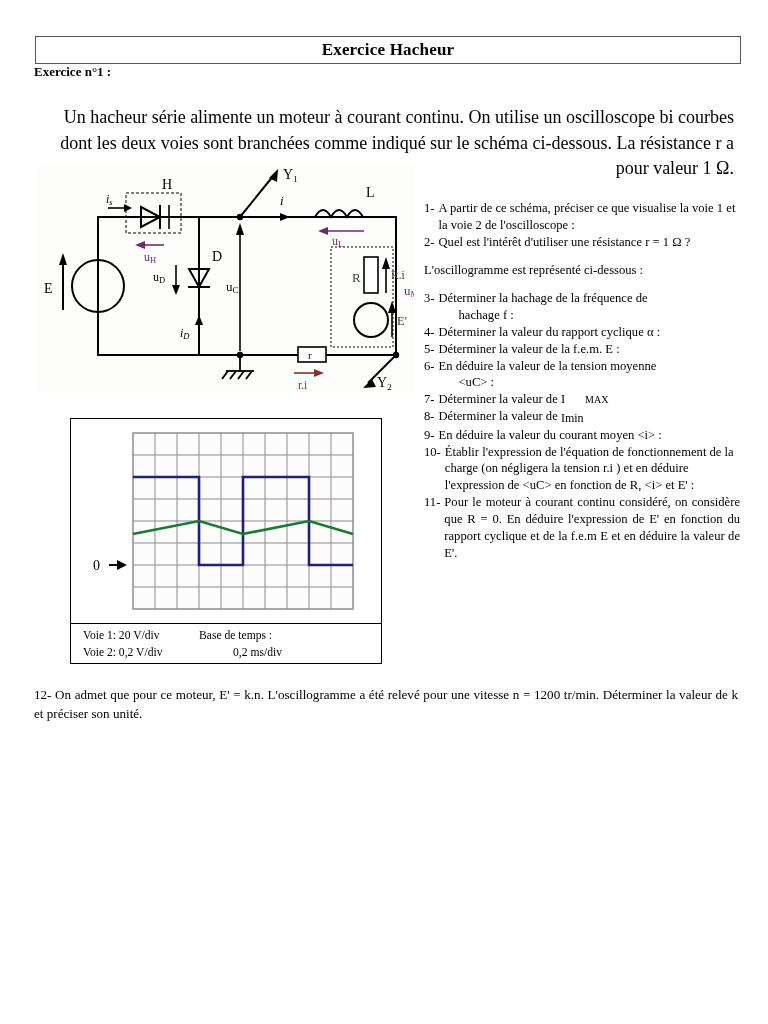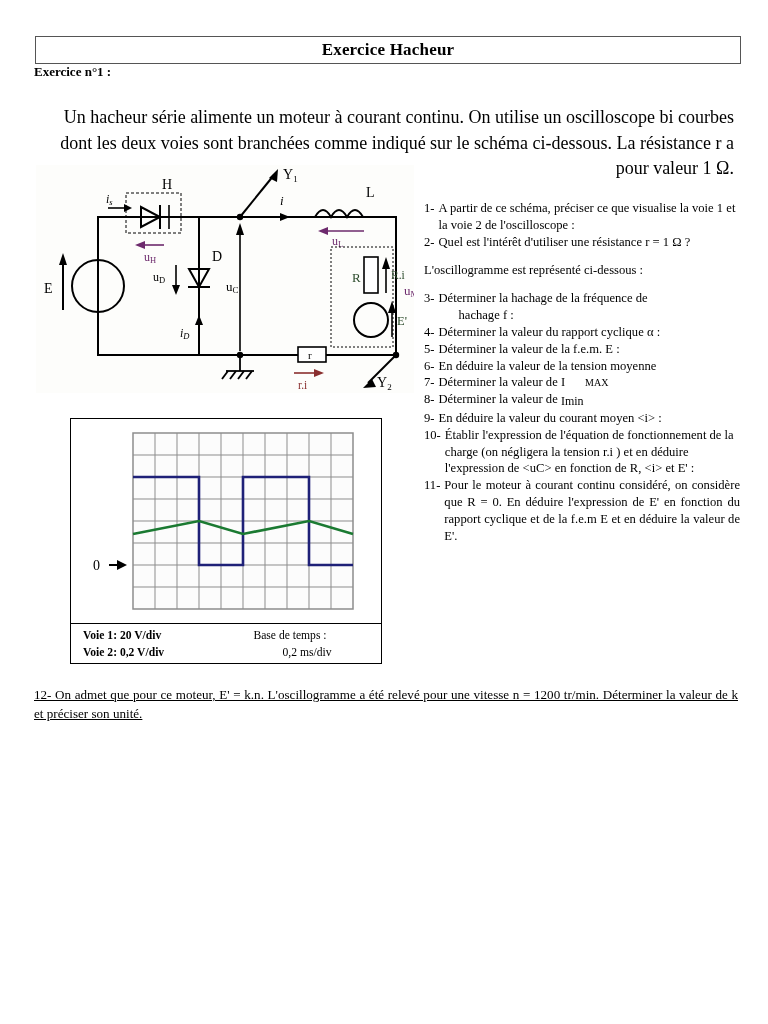--- a/index.html
+++ b/index.html
@@ -117,34 +117,34 @@
     bottom: 0;
     width: 100%;
     height: 40px;
     border-top: 1px solid #000000;
     box-sizing: border-box;
     font-size: 11.6px;
     line-height: 1.45;
     padding: 4px 0 0 12px;
   }
   .cap-row { display: flex; }
-  .cap-left  { width: 116px; flex: 0 0 auto; font-weight: bold; }
-  .cap-right { flex: 1 1 auto; text-align: center; }
+  .cap-left  { width: 116px; flex: 0 0 auto; }
+  .cap-right { flex: 1 1 auto; }
   .cap-right.ind { padding-left: 34px; }
 
   
   .bottom {
     position: absolute;
     left: 34px;
     top: 686px;
     width: 704px;
     font-size: 13.1px;
     line-height: 1.44;
   }
-  .bottom p { margin: 0; text-align: justify; text-decoration: underline; }
+  .bottom p { margin: 0; text-align: justify; }
 </style>
 </head>
 <body>
 
 <div class="title-box">
   <span class="title-text">Exercice Hacheur</span>
 </div>
 
 <div class="exo-label">Exercice n°1 :</div>
 <div class="intro">Un hacheur série alimente un moteur à courant continu. On utilise un oscilloscope bi courbes dont les deux voies sont branchées comme indiqué sur le schéma ci-dessous. La résistance r a pour valeur 1 Ω.</div>
@@ -294,20 +294,21 @@
 
   <div class="q-item">
     <span class="q-num">5-</span>
     <span class="q-text">Déterminer la valeur de la f.e.m. E :</span>
   </div>
 
   <div class="q-item">
     <span class="q-num">6-</span>
     <span class="q-text">
       <span>En déduire la valeur de la tension moyenne</span>
+      <span class="q-sub">&lt;uC&gt;  :</span>
     </span>
   </div>
 
   <div class="q-item">
     <span class="q-num">7-</span>
     <span class="q-text">Déterminer la valeur de I<span class="smallcap">MAX</span></span>
   </div>
 
   <div class="q-item">
     <span class="q-num">8-</span>

